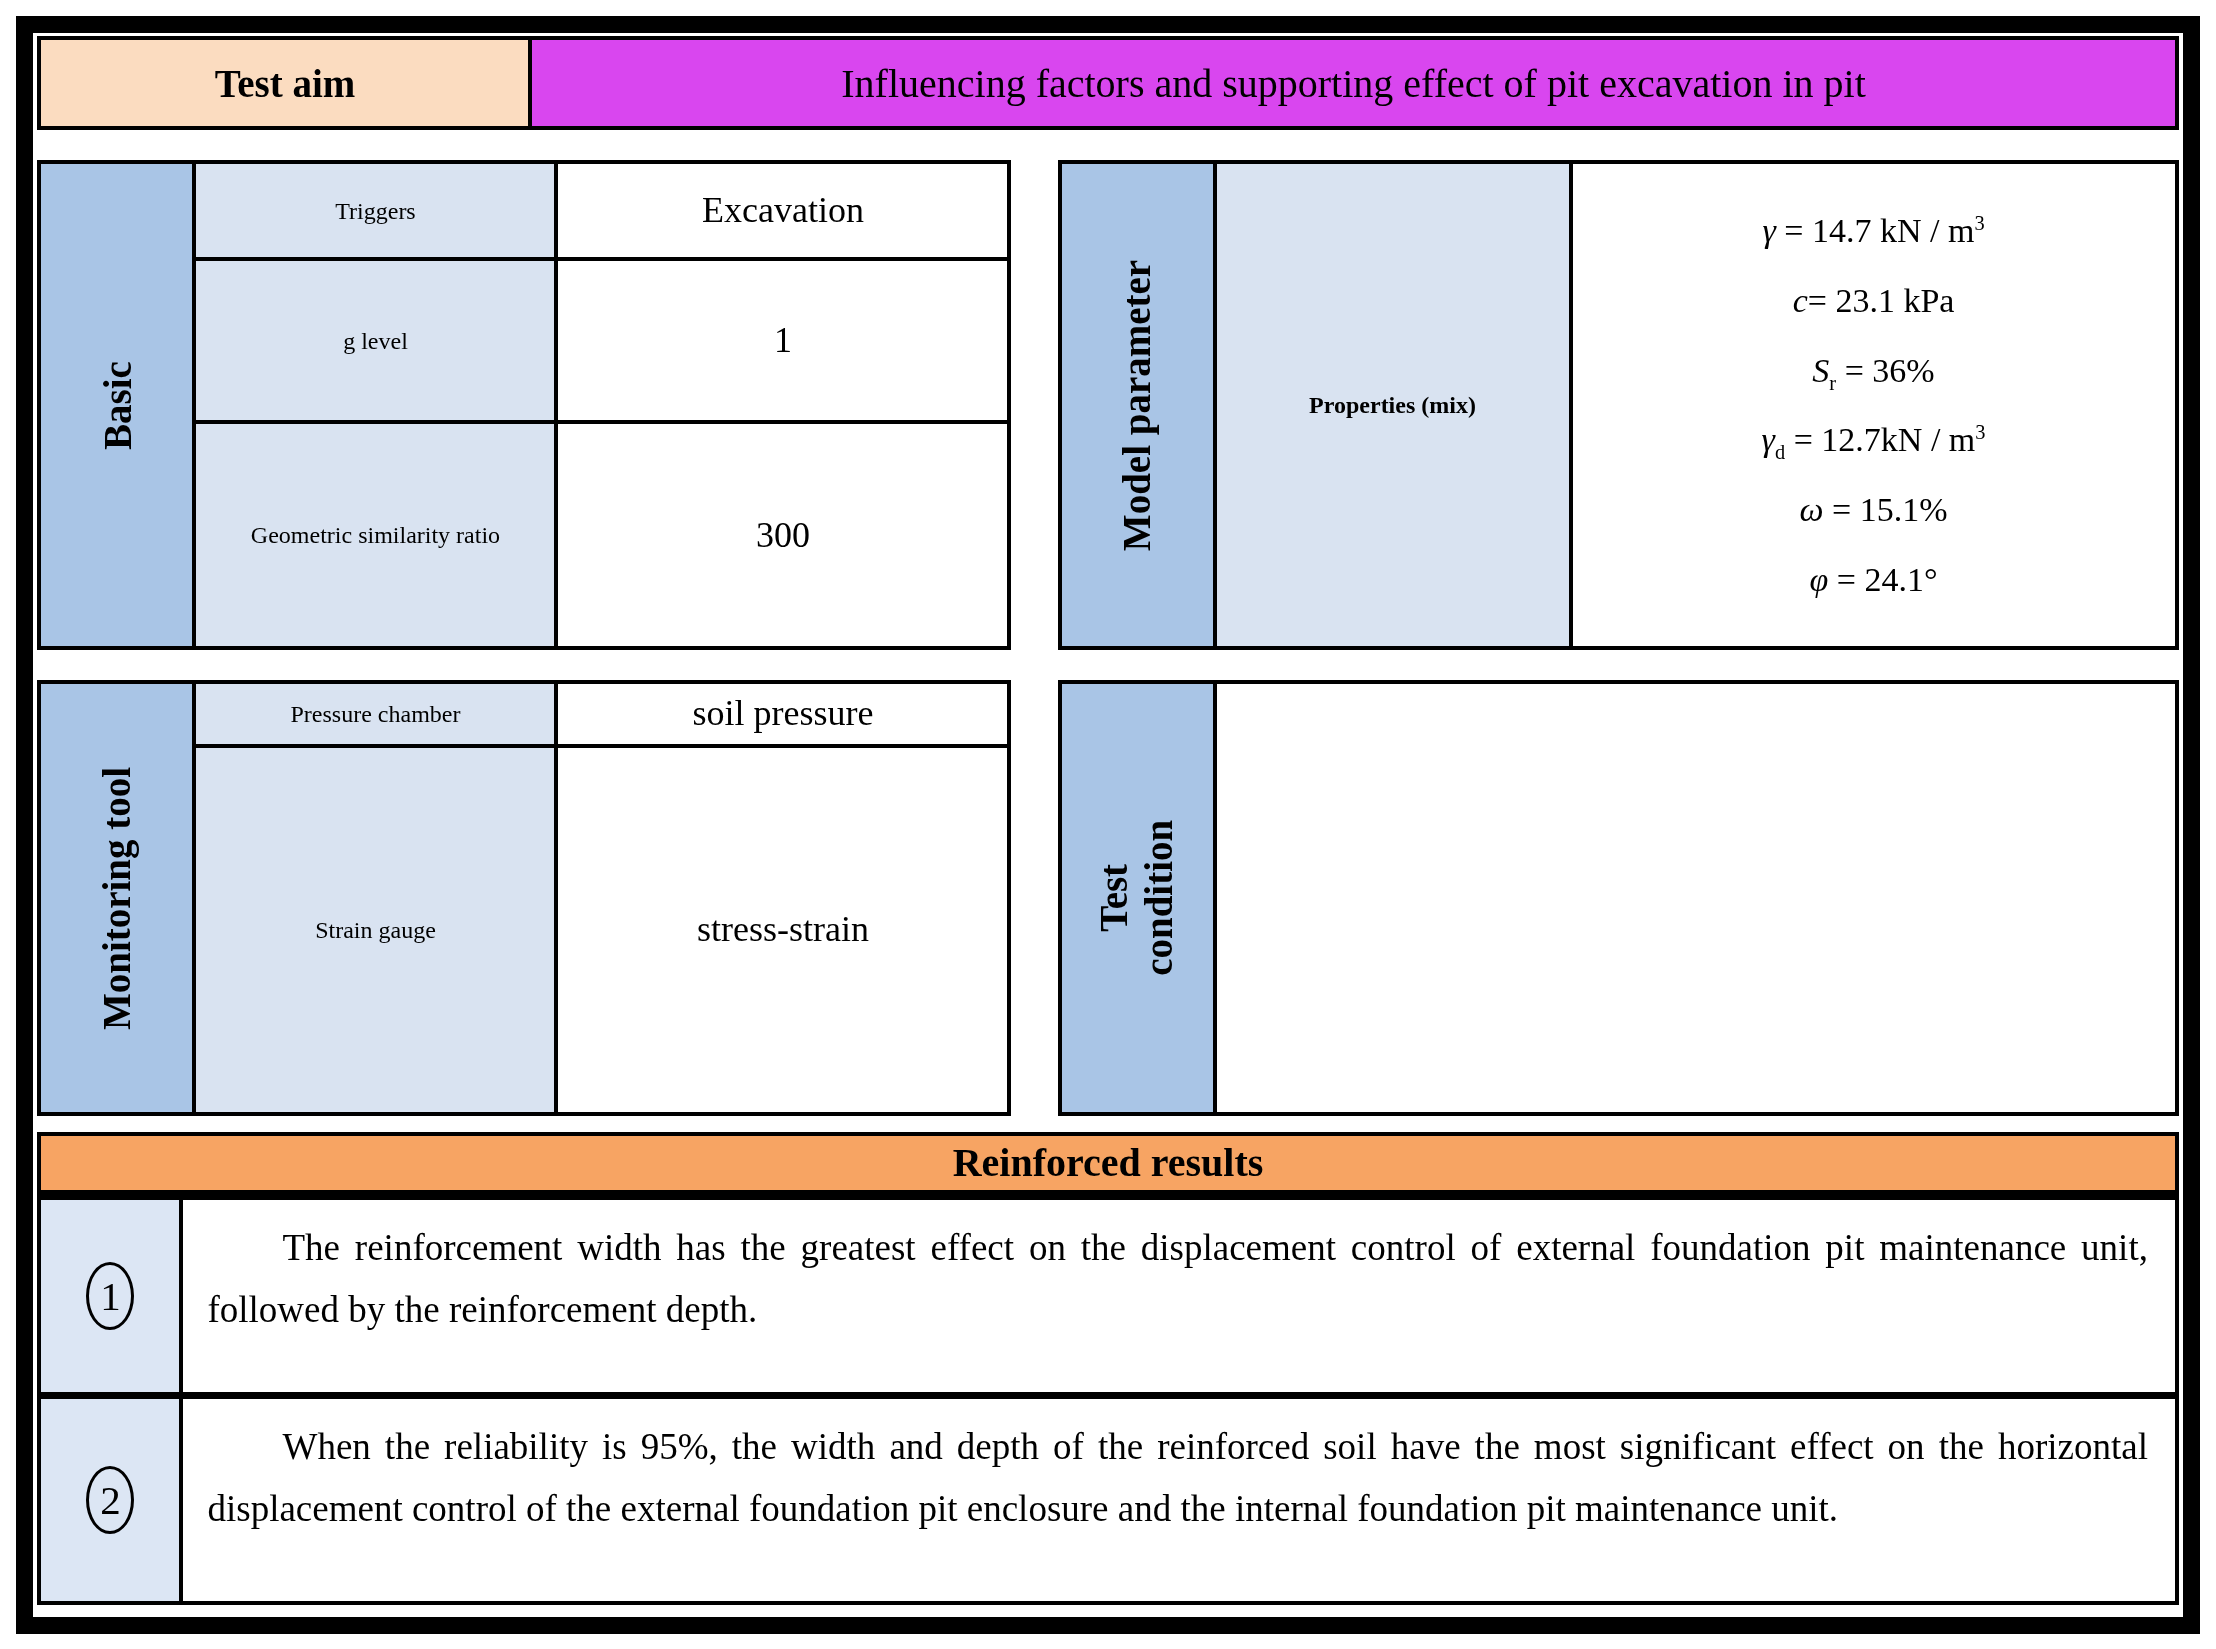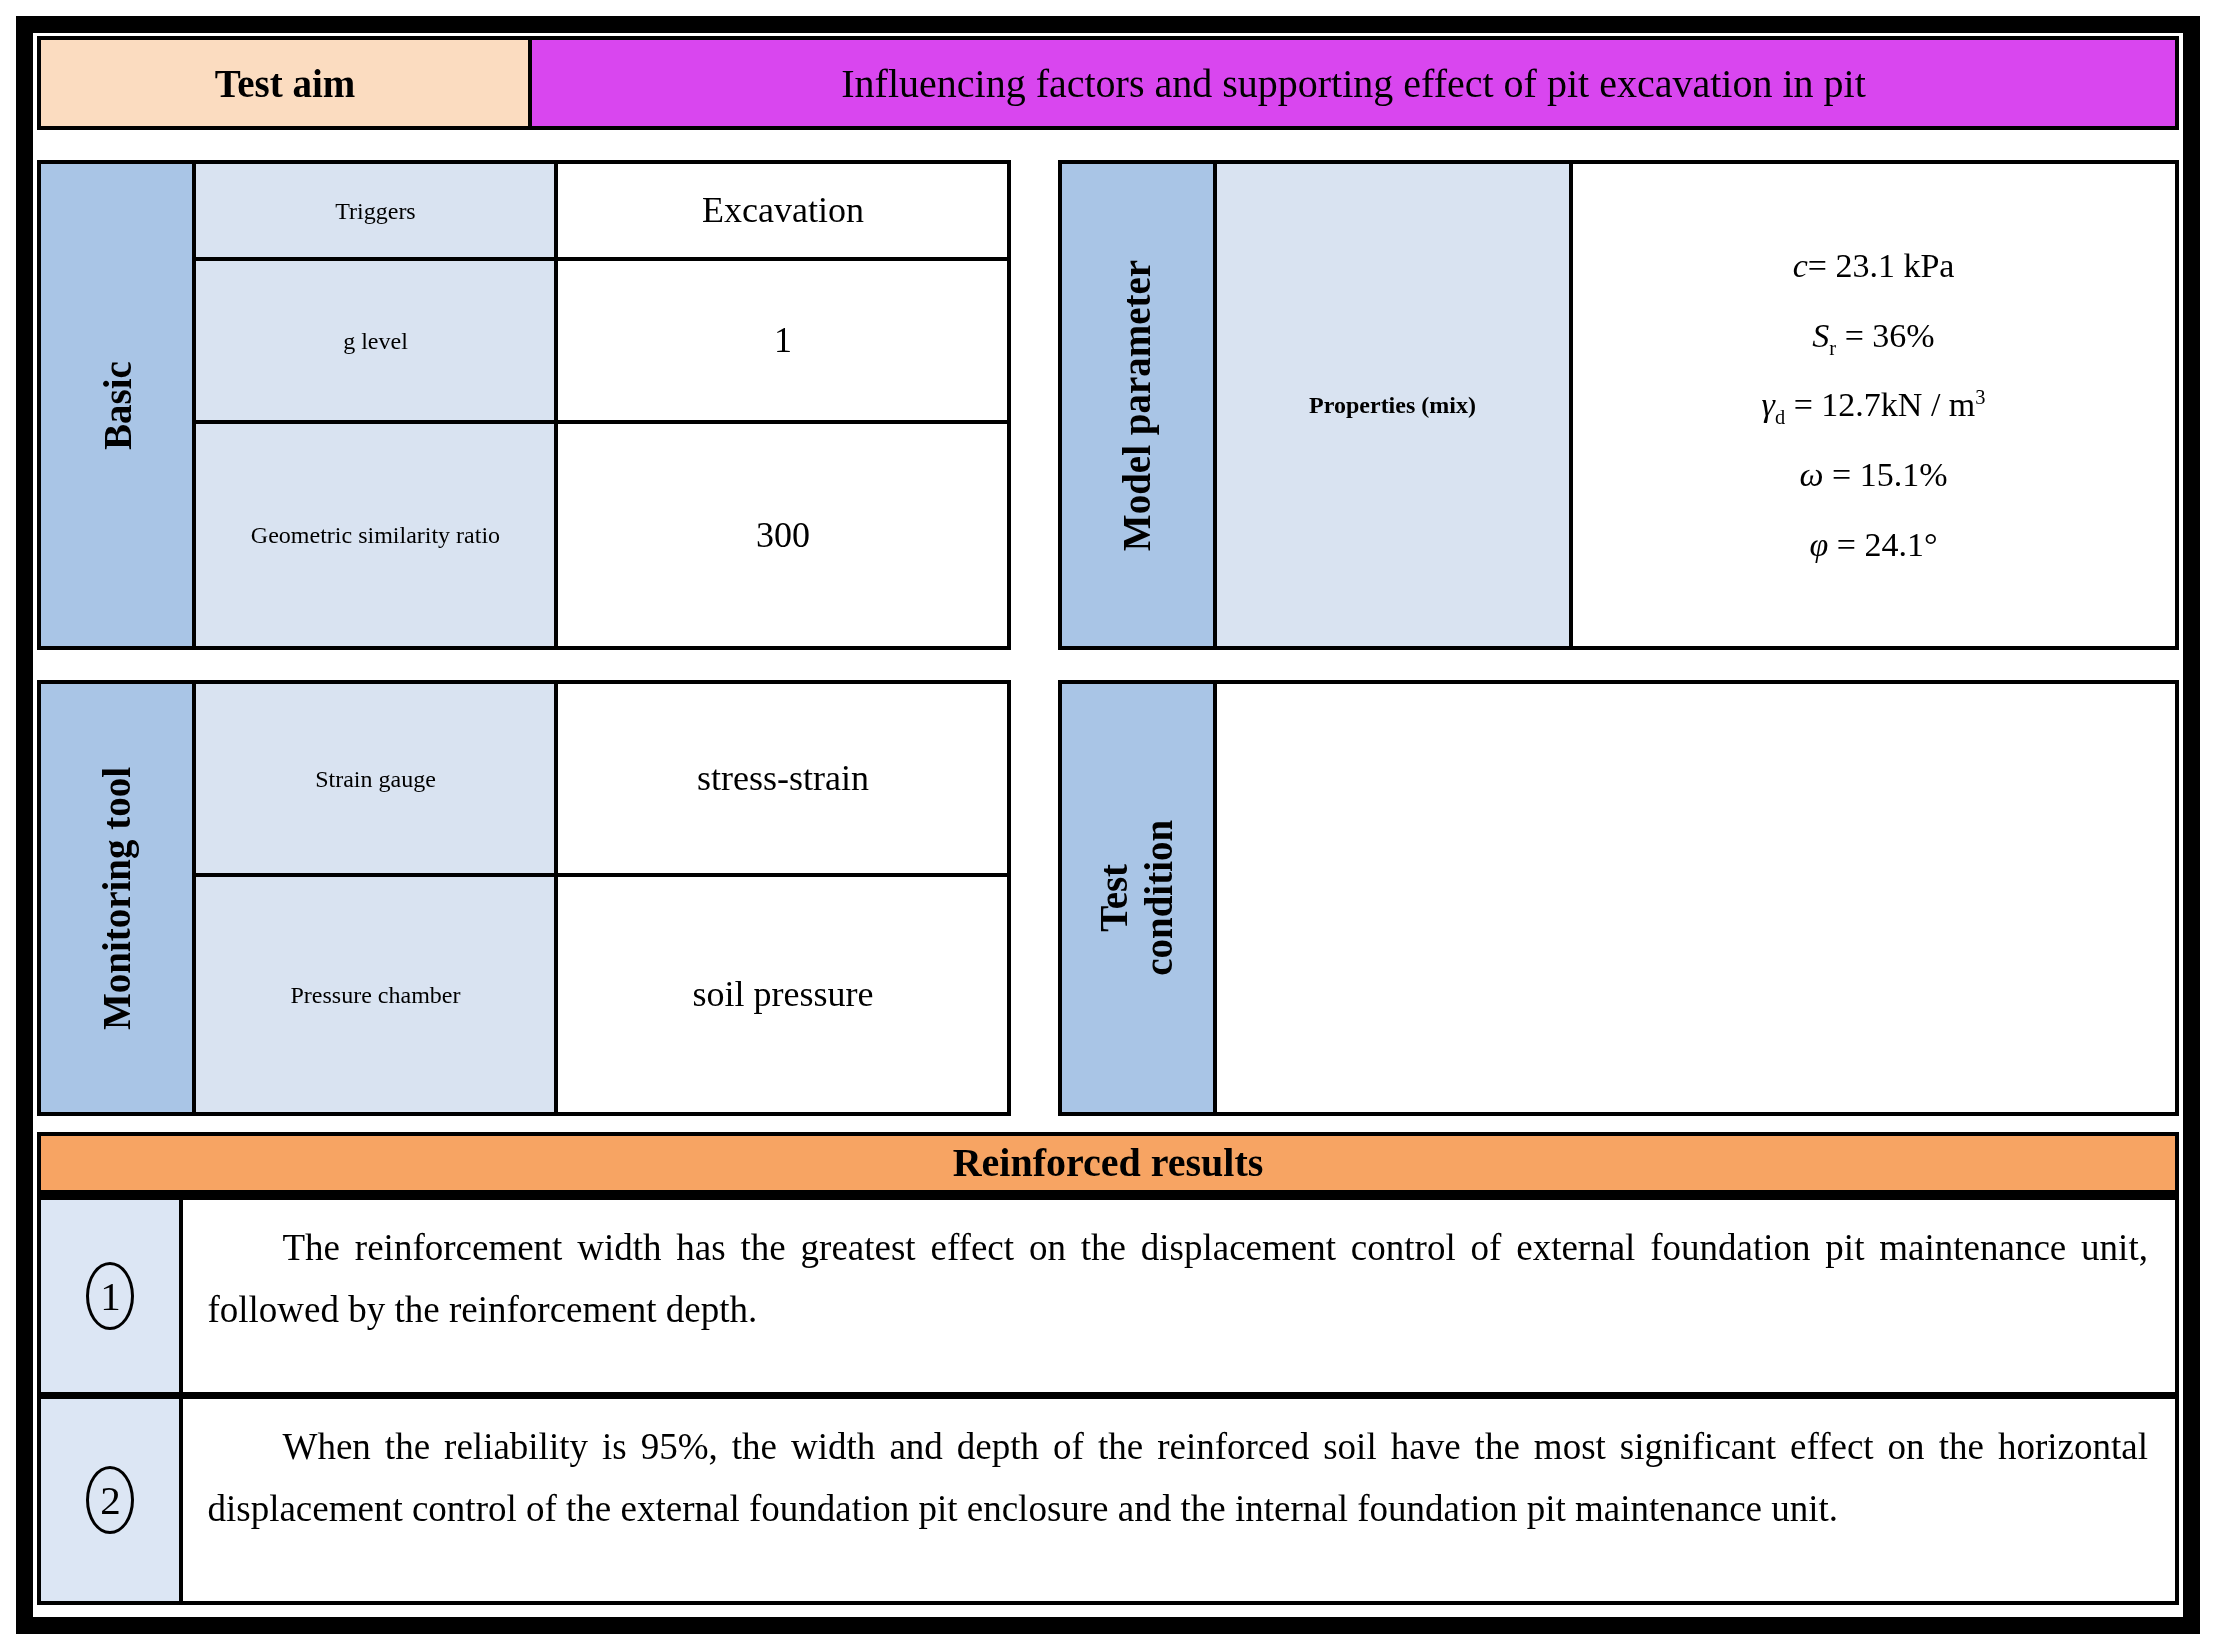--- a/index.html
+++ b/index.html
@@ -114,47 +114,48 @@
       </div>
 
       <div class="block block-right">
         <div class="vhead">
           <span class="vtext">Model parameter</span>
         </div>
         <div class="rows">
           <div class="rowline">
             <div class="cell-label">Properties (mix)</div>
             <div class="cell-value formula-col">
+                <div class="formula-line"><span class="it">γ</span><span> = 14.7 kN / m</span><sup>3</sup></div>
                 <div class="formula-line"><span class="it">c</span><span>= 23.1 kPa</span></div>
                 <div class="formula-line"><span class="it">S</span><sub>r</sub><span> = 36%</span></div>
                 <div class="formula-line"><span class="it">γ</span><sub>d</sub><span> = 12.7kN / m</span><sup>3</sup></div>
                 <div class="formula-line"><span class="it">ω</span><span> = 15.1%</span></div>
                 <div class="formula-line"><span class="it">φ</span><span> = 24.1°</span></div>
               </div>
           </div>
         </div>
       </div>
     </div>
 
     <div class="gap50"></div>
 
     <div class="section-pair sectionB">
 
       <div class="block block-left">
         <div class="vhead">
           <span class="vtext">Monitoring tool</span>
         </div>
         <div class="rows">
+          <div class="rowline">
+            <div class="cell-label">Pressure chamber</div>
+            <div class="cell-value">soil pressure</div>
+          </div>
           <div class="rowline h320">
             <div class="cell-label">Strain gauge</div>
             <div class="cell-value">stress-strain</div>
-          </div>
-          <div class="rowline">
-            <div class="cell-label">Pressure chamber</div>
-            <div class="cell-value">soil pressure</div>
           </div>
         </div>
       </div>
 
       <div class="block block-right">
         <div class="vhead">
           <span class="vtext-multi">
             <div>Test</div>
             <div>condition</div>
           </span>

